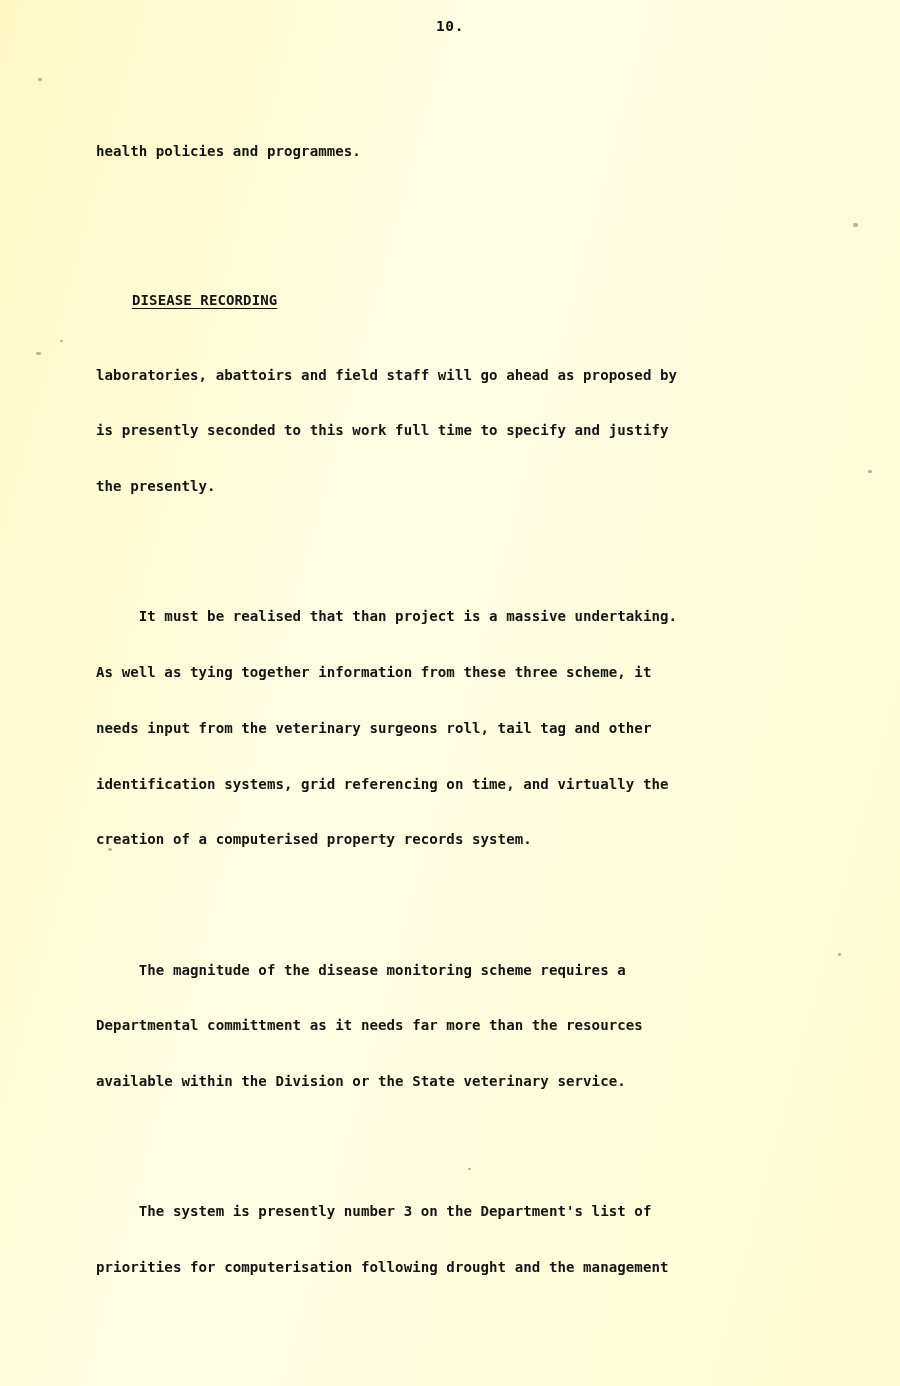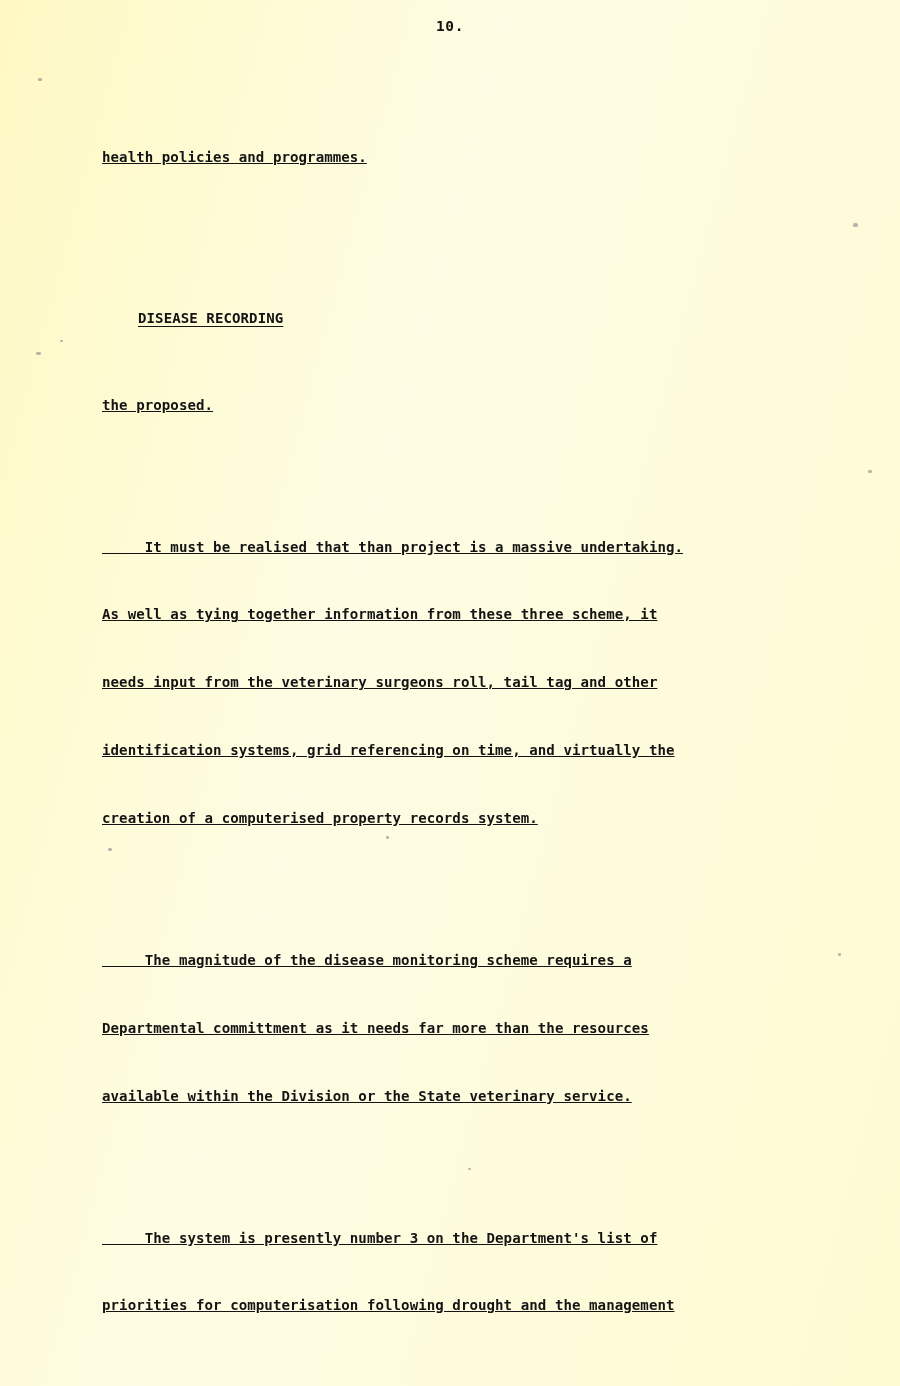--- a/index.html
+++ b/index.html
@@ -45,23 +45,22 @@
     width: 760px;
     font-size: 14.1px;
     line-height: 18.6px;
     color: #141414;
     white-space: pre;
     letter-spacing: 0.06px;
     font-weight: bold;
   }
   .para {
     white-space: pre;
-    margin: 6px;
+    margin: 0;
     padding: 0;
-    text-decoration: underline;
   }
   .blank {
     display: block;
     height: 18.6px;
   }
   .heading {
     display: inline-block;
     text-decoration: underline;
     text-decoration-thickness: 1.4px;
     text-underline-offset: 2.5px;
@@ -95,21 +94,23 @@
 
   <div id="body-text">
 
     
     <div class="para">health policies and programmes.</div>
     <span class="blank"></span>
 
     
     <div class="para"><span style="display:inline-block;width:36px;">&nbsp;</span><span class="heading">DISEASE RECORDING</span></div>
 
-    <div class="para">the proposed.</div>
+    <div class="para">laboratories, abattoirs and field staff will go ahead as proposed by</div>
+    <div class="para">is presently seconded to this work full time to specify and justify</div>
+    <div class="para">the presently.</div>
     <span class="blank"></span>
 
     <div class="para">     It must be realised that than project is a massive undertaking.</div>
     <div class="para">As well as tying together information from these three scheme, it</div>
     <div class="para">needs input from the veterinary surgeons roll, tail tag and other</div>
     <div class="para">identification systems, grid referencing on time, and virtually the</div>
     <div class="para">creation of a computerised property records system.</div>
     <span class="blank"></span>
 
     <div class="para">     The magnitude of the disease monitoring scheme requires a</div>

